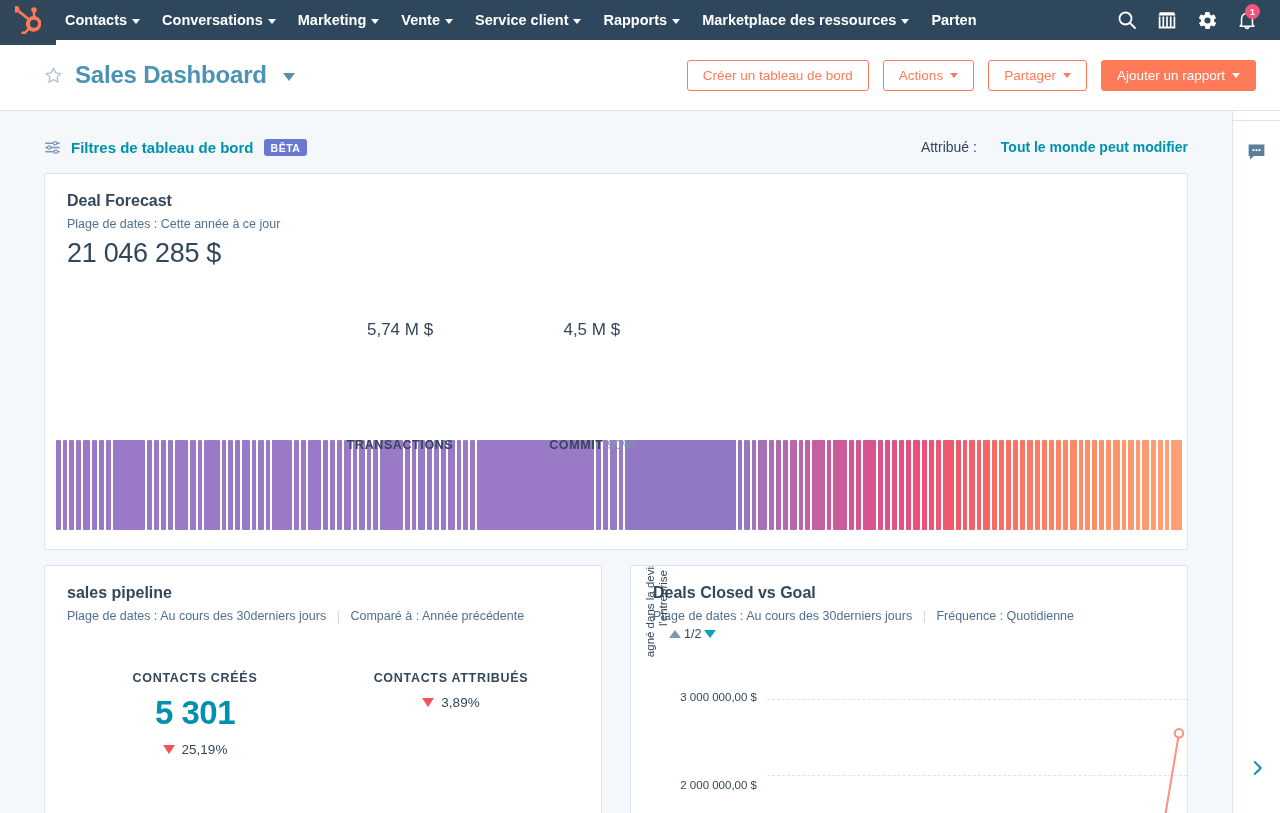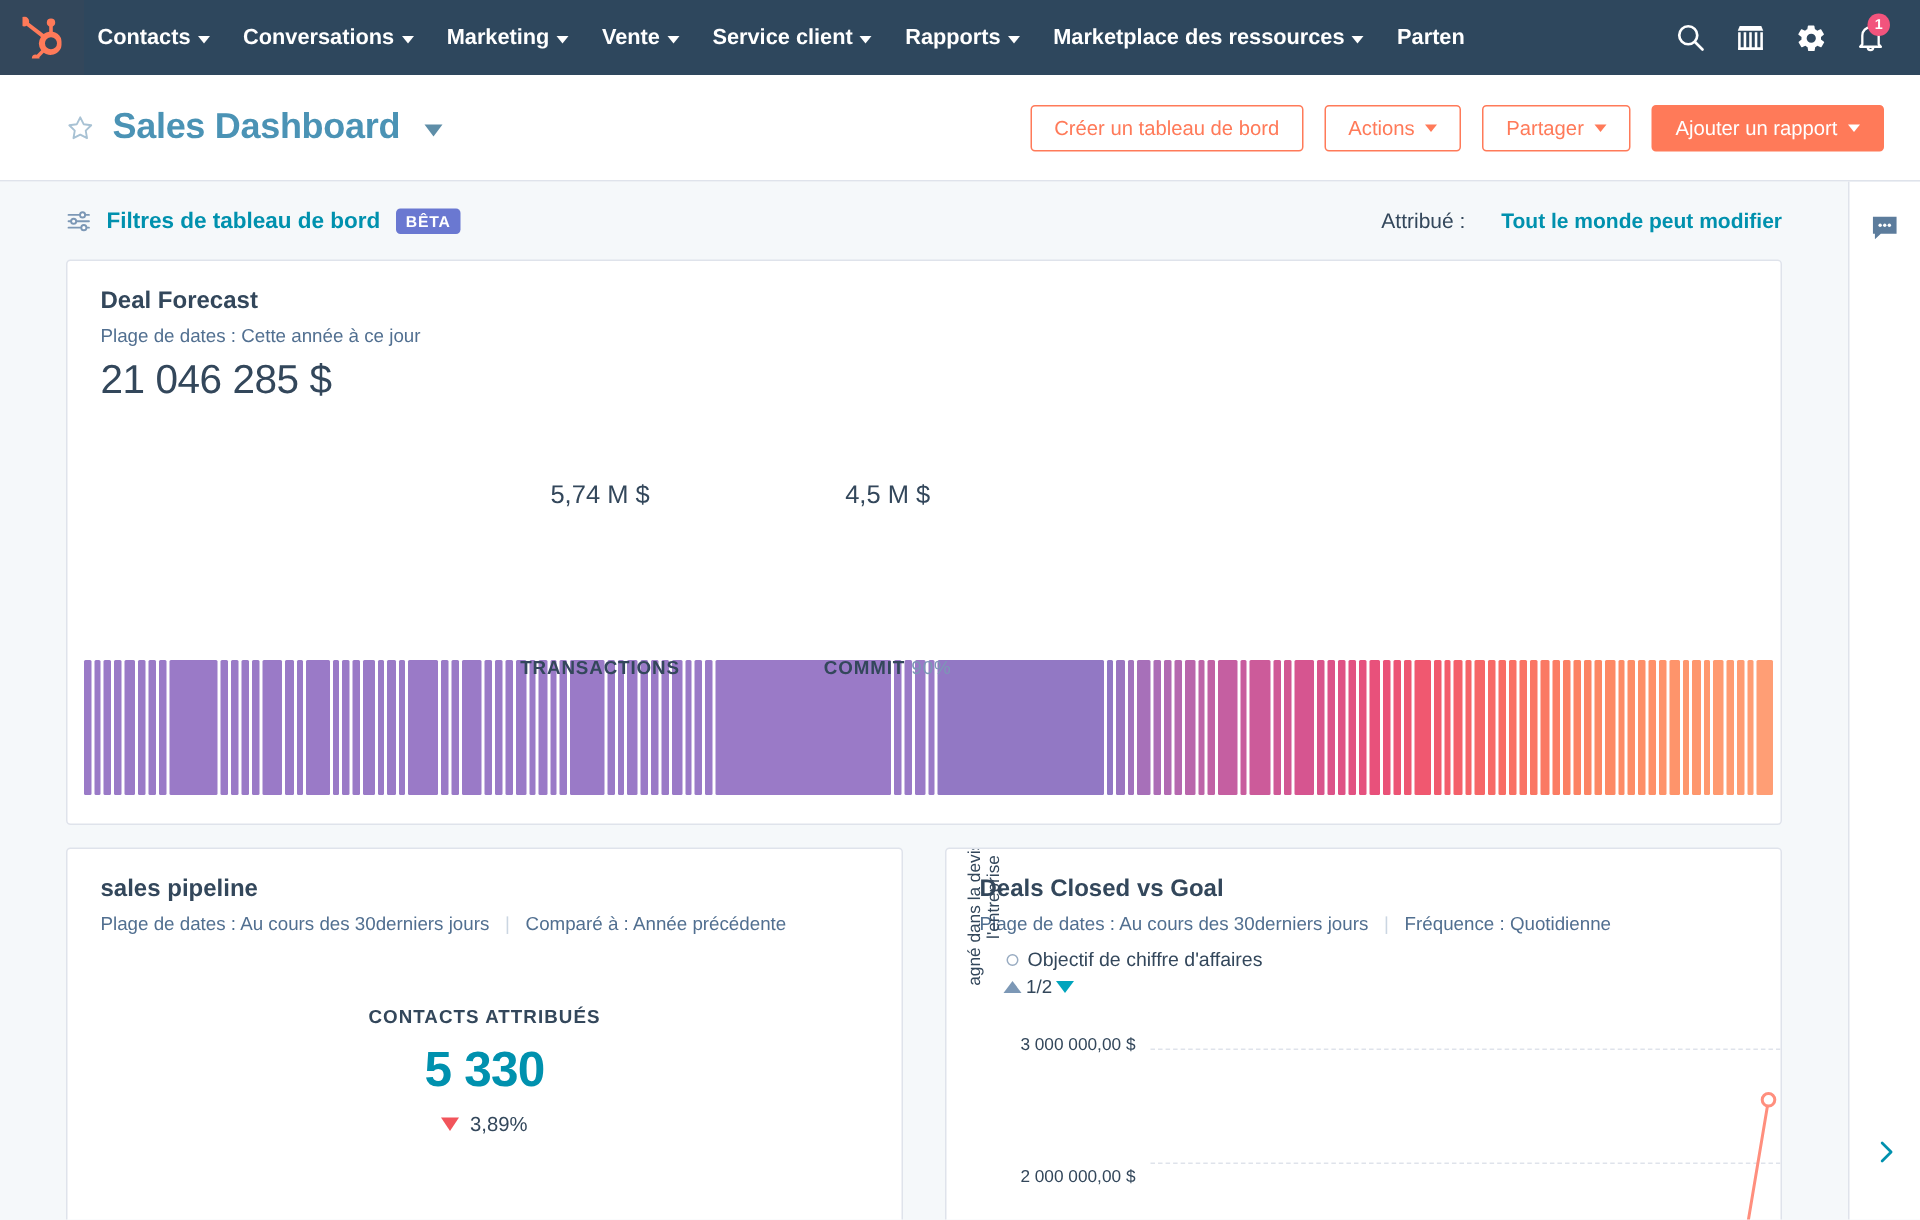--- a/index.html
+++ b/index.html
@@ -6,21 +6,21 @@
   * { box-sizing: border-box; margin: 0; padding: 0; }
   html, body {
     width: 1280px; height: 813px;
     font-family: "Liberation Sans", sans-serif;
     background: #f5f8fa;
     overflow: hidden;
   }
 
   
   .topnav {
-    height: 50px; background: #2e475d;
+    height: 40px; background: #2e475d;
     display: flex; align-items: center;
     position: relative; z-index: 20;
   }
   .logo-wrap {
     width: 56px; height: 50px; background: #33475b;
     display: flex; align-items: center; justify-content: center;
     flex: 0 0 56px;
   }
   .logo-wrap svg { display: block; }
   .nav-items { display: flex; align-items: center; flex: 1 1 auto; overflow: hidden; height: 50px; }
@@ -459,40 +459,43 @@
     <div class="card" id="sales-pipeline">
       <div class="card-title">sales pipeline</div>
       <div class="card-sub">
         <span>Plage de dates : Au cours des 30derniers jours</span>
         <span class="divider">|</span>
         <span>Comparé à : Année précédente</span>
       </div>
 
       <div class="kpis">
         <div class="kpi">
+          <div class="kpi-label">CONTACTS CRÉÉS</div>
+          <div class="kpi-value">5 301</div>
+          <div class="kpi-delta">
+            <span class="tri-down"></span>
+            <span>25,19%</span>
+          </div>
+        </div>
+        <div class="kpi">
           <div class="kpi-label">CONTACTS ATTRIBUÉS</div>
-          <div class="kpi-value">5 330</div>
           <div class="kpi-delta">
             <span class="tri-down"></span>
             <span>3,89%</span>
           </div>
         </div>
       </div>
     </div>
 
     <div class="card" id="deals-closed">
       <div class="card-title">Deals Closed vs Goal</div>
       <div class="card-sub">
         <span>Plage de dates : Au cours des 30derniers jours</span>
         <span class="divider">|</span>
         <span>Fréquence : Quotidienne</span>
-      </div>
-      <div class="legend">
-        <span class="legend-dot"></span>
-        <span class="legend-text">Objectif de chiffre d'affaires</span>
       </div>
       <div class="pager">
         <span class="tri-up-s"></span>
         <span class="pager-text">1/2</span>
         <span class="tri-down-s"></span>
       </div>
 
       <div class="plot">
         <div class="axis-title">agné dans la devise de l'entreprise</div>
         <div class="ytick" id="yt0" style="top: 30.6824px;">3 000 000,00 $</div>

